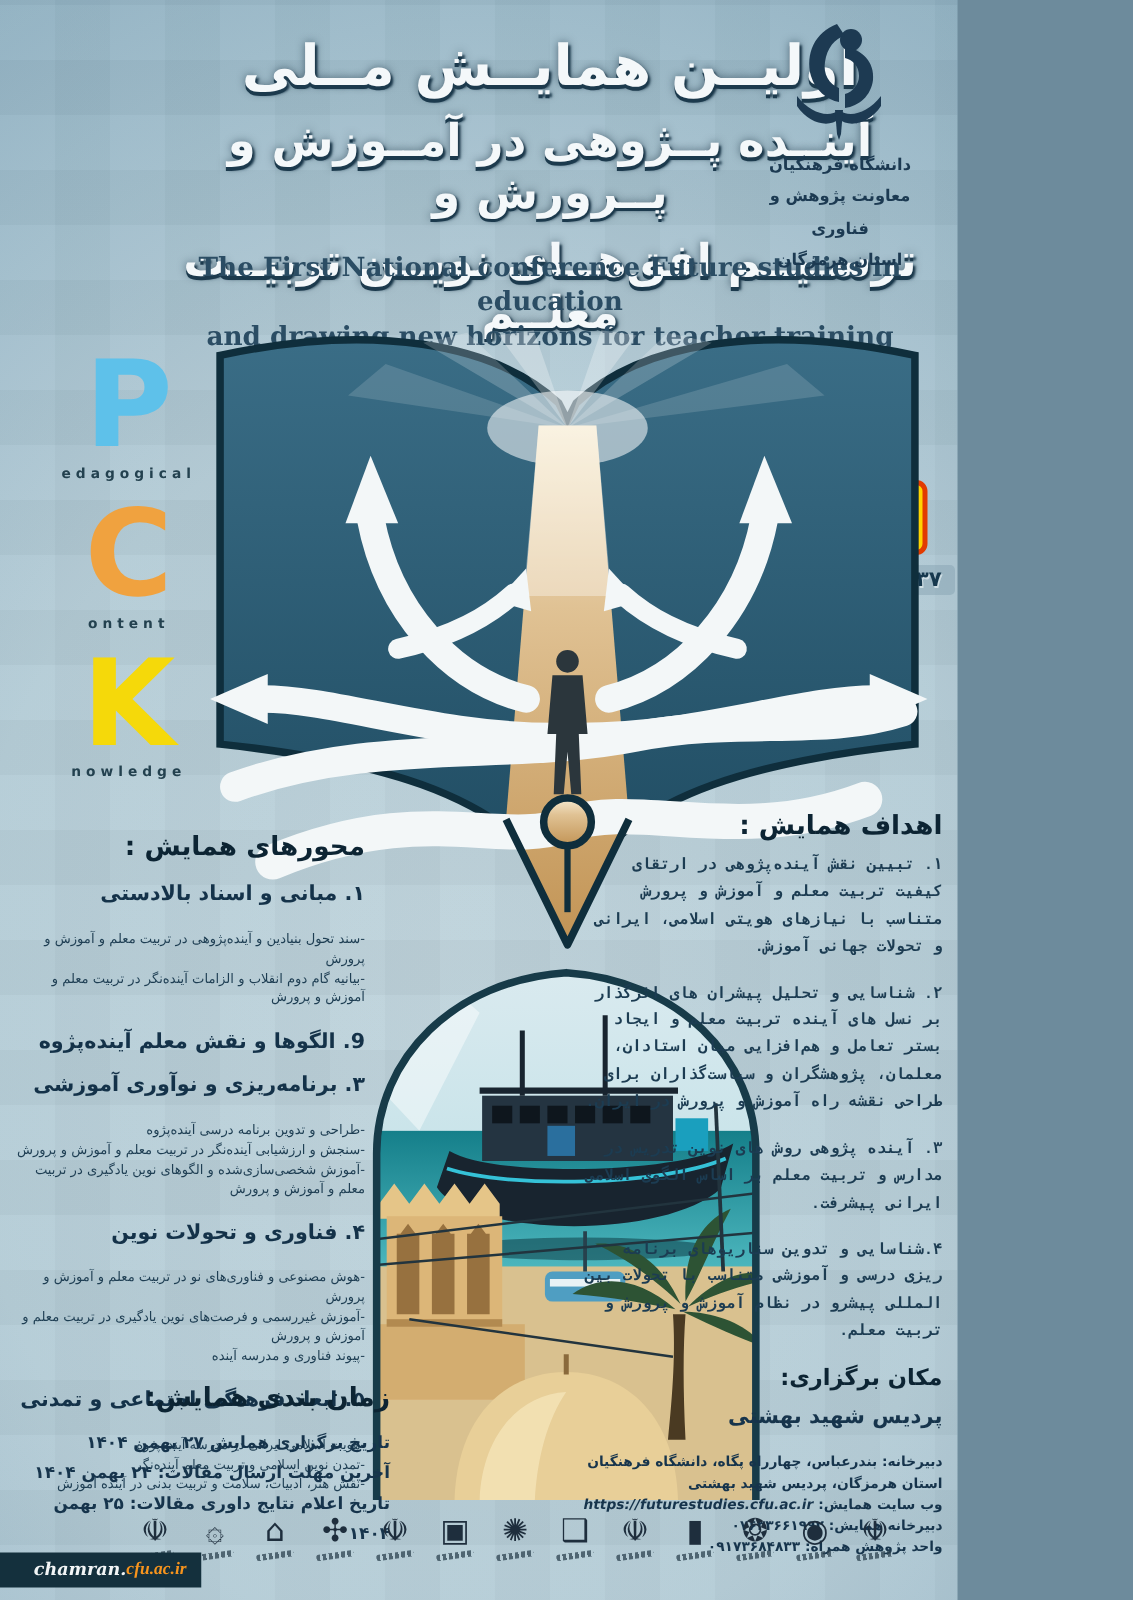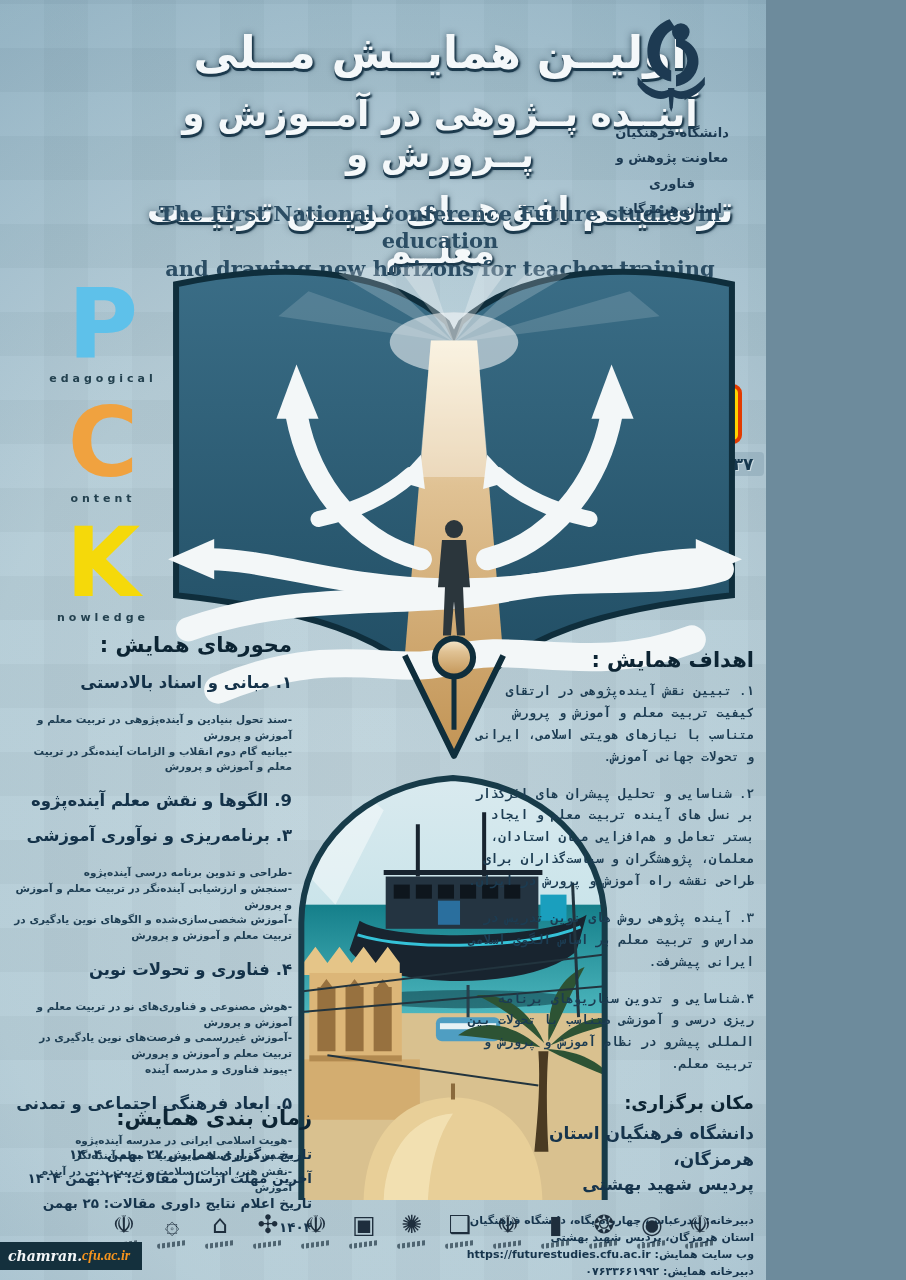--- a/index.html
+++ b/index.html
@@ -34,45 +34,45 @@
   .pck-letter { font-size:96px; font-weight:900; line-height:.92; font-family:"DejaVu Sans","Liberation Sans",sans-serif; }
   .pck-word { font-size:11px; font-weight:700; color:#23414f; letter-spacing:4px; margin:4px 0 14px 0; }
   
   .isc-box { position:absolute; right:24px; top:384px; width:112px; height:60px;
     background:#ffd400; border:4px solid #e23b00; border-radius:9px;
     display:flex; align-items:center; justify-content:center; }
   .isc-text { font-size:38px; font-weight:900; color:#0c0c0c; letter-spacing:1px; font-style:italic; transform:scaleY(1.05); }
   .isc-code { position:absolute; right:2px; top:452px; width:132px; text-align:center;
     font-size:17px; font-weight:900; color:#16384e; background:rgba(130,160,175,.45);
     border-radius:4px; padding:2px 0; text-shadow:1px 1px 0 rgba(240,248,250,.6); }
-  .themes { position:absolute; left:12px; top:633px; width:280px; direction:rtl; text-align:right; }
+  .themes { position:absolute; left:12px; top:665px; width:280px; direction:rtl; text-align:right; }
   .sec-heading { font-size:21px; font-weight:900; color:#0c2433; margin-bottom:10px; }
   .theme-title { font-size:16.5px; font-weight:800; color:#143249; margin:16px 0 4px 0; }
-  .theme-points { font-size:10.5px; font-weight:700; color:#1e3e53; line-height:1.5; white-space:pre-line;margin-top:20px; }
+  .theme-points { font-size:10.5px; font-weight:400; color:#1e3e53; line-height:1.5; white-space:pre-line;margin-top:20px; }
   .schedule { position:absolute; left:12px; top:1074px; width:300px; direction:rtl; text-align:right;margin-top:32px; }
   .schedule .sec-heading { margin-bottom:12px; }
   .sched-line { font-size:13.5px; font-weight:800; color:#16344c; line-height:1.8; }
   .goals { position:absolute; right:12px; top:648px; width:288px; direction:rtl; text-align:right; }
   .goal-item { font-size:12.5px; font-weight:600; color:#1c3c52; line-height:1.75; margin-bottom:15px;font-family:Liberation Mono, monospace; }
   .venue-heading { font-size:18px; font-weight:900; color:#0c2433; margin:6px 0 8px 0; }
   .venue-line { font-size:17px; font-weight:800; color:#16344c; line-height:1.5; }
   .contact { margin-top:14px; }
   .contact-line { font-size:11px; font-weight:700; color:#16344c; line-height:1.55; }
-  .contact-line .ltr { direction:ltr; unicode-bidi:embed; }
+  .contact-line .ltr { direction:ltr; unicode-bidi:embed;font-style:italic; }
   
   .footer-logos { position:absolute; left:104px; top:1212px; width:616px; height:56px;
     display:flex; justify-content:space-between; align-items:flex-start; }
   .footer-logo { width:40px; text-align:center; color:#1e2e3d; }
   .footer-logo .glyph { font-size:25px; line-height:1; display:block; }
   .footer-logo .cap { display:block; margin:5px auto 0 auto; width:30px; height:5px; transform:rotate(-8deg);
     background:repeating-linear-gradient(90deg,#2c4250 0 3px, transparent 3px 5px); opacity:.75; border-radius:2px; }
   .chamran { position:absolute; left:0; top:1242px; height:28px; padding:0 12px 0 8px;
     background:#14303d; display:flex; align-items:center;
     font-family:"DejaVu Serif","Liberation Serif",serif; font-style:italic; font-weight:700; font-size:14px; }
-  .chamran .white { color:#f2f5f6; } .chamran .orange { color:#f7941d;font-family:Liberation Serif, serif; }
+  .chamran .white { color:#f2f5f6;margin-left:19px; } .chamran .orange { color:#f7941d;font-family:Liberation Serif, serif; }
   
   .book-illustration { position:absolute; left:158px; top:256px; width:592px; height:504px; }
   .arch-collage { position:absolute; left:287px; top:754px; width:332px; height:446px; }
 </style>
 </head>
 <body>
 
 <div class="poster">
 
   <div class="title-block">
@@ -296,21 +296,20 @@
   </div>
 
   <div class="goals">
     <div class="sec-heading">اهداف همایش :</div>
     <div class="goal-item">۱. تبیین نقش آینده‌پژوهی در ارتقای کیفیت تربیت معلم و آموزش و پرورش متناسب با نیازهای هویتی اسلامی، ایرانی و تحولات جهانی آموزش.</div>
     <div class="goal-item">۲. شناسایی و تحلیل پیشران های اثرگذار بر نسل های آینده تربیت معلم و ایجاد بستر تعامل و هم‌افزایی میان استادان، معلمان، پژوهشگران و سیاست‌گذاران برای طراحی نقشه راه آموزش و پرورش در ایران.</div>
     <div class="goal-item">۳. آینده پژوهی روش های نوین تدریس در مدارس و تربیت معلم بر اساس الگوی اسلامی ایرانی پیشرفت.</div>
     <div class="goal-item">۴.شناسایی و تدوین سناریوهای برنامه ریزی درسی و آموزشی متناسب با تحولات بین المللی پیشرو در نظام آموزش و پرورش و تربیت معلم.</div>
 
     <div class="venue-heading">مکان برگزاری:</div>
-    <div class="venue-line">دانشگاه فرهنگیان استان هرمزگان،</div>
     <div class="venue-line">پردیس شهید بهشتی</div>
 
     <div class="contact">
       <div class="contact-line">دبیرخانه: بندرعباس، چهارراه پگاه، دانشگاه فرهنگیان</div>
       <div class="contact-line">استان هرمزگان، پردیس شهید بهشتی</div>
       <div class="contact-line">
         <span>وب سایت همایش:</span>
         <span class="ltr">https://futurestudies.cfu.ac.ir</span>
       </div>
       <div class="contact-line">دبیرخانه همایش: ۰۷۶۳۳۶۶۱۹۹۲</div>

